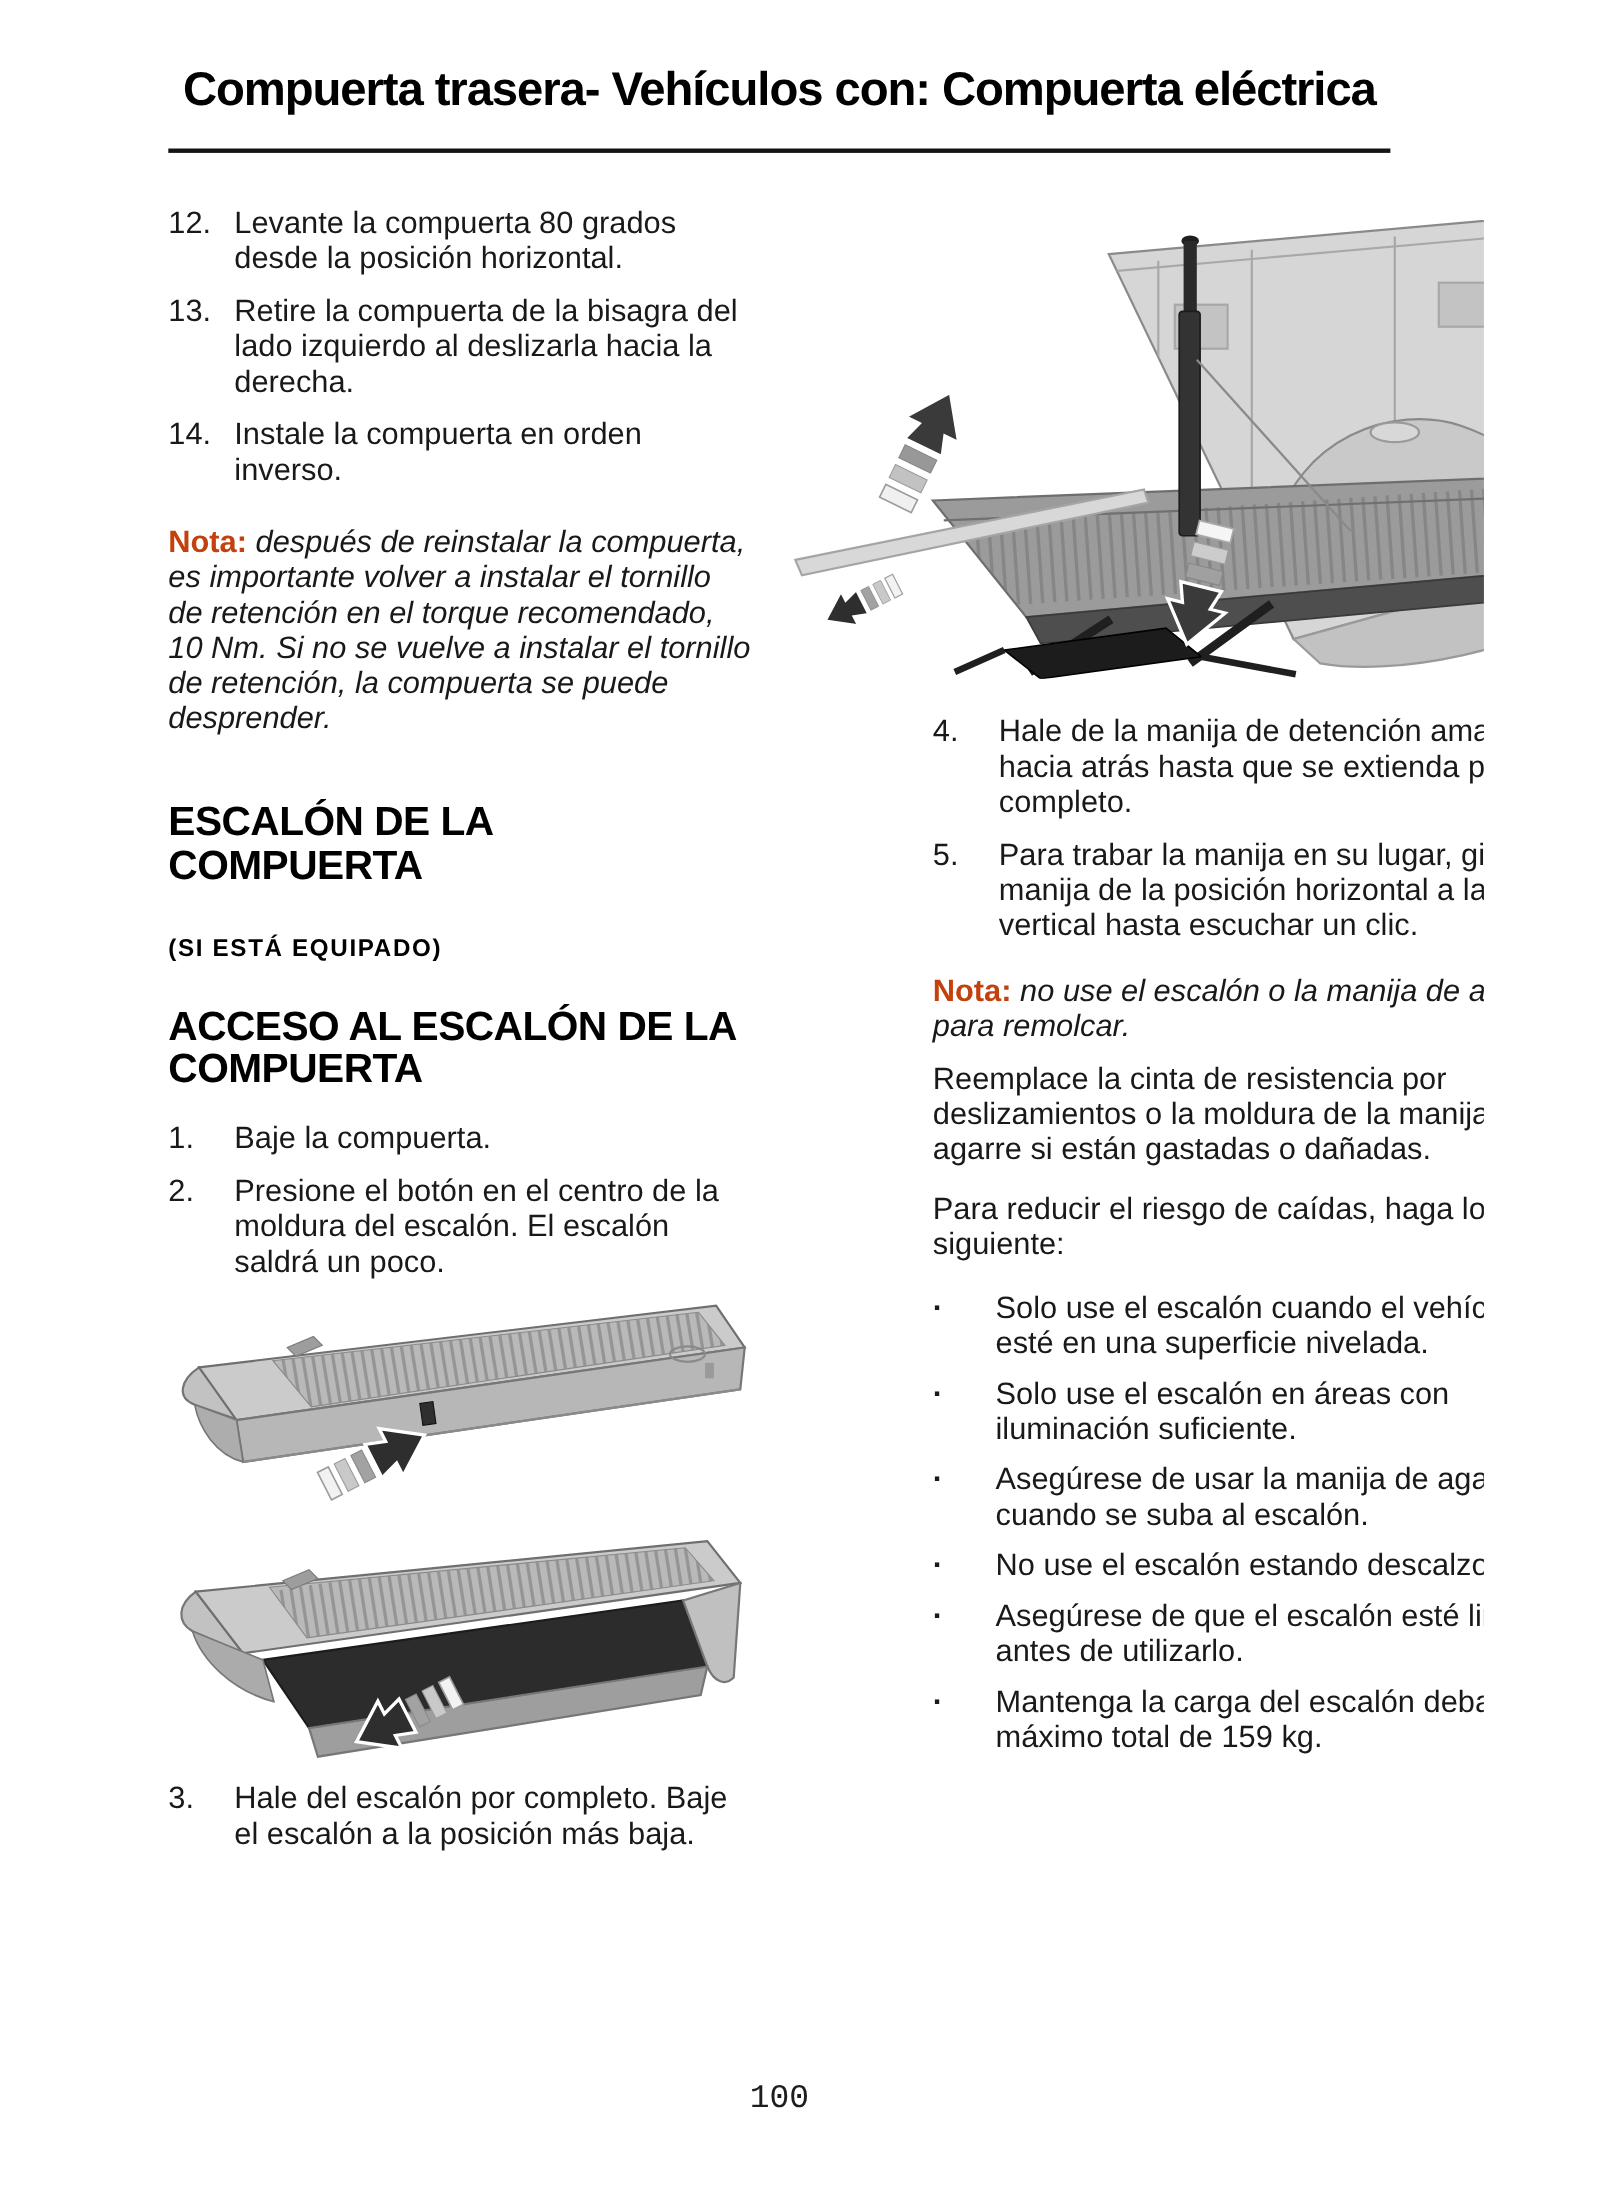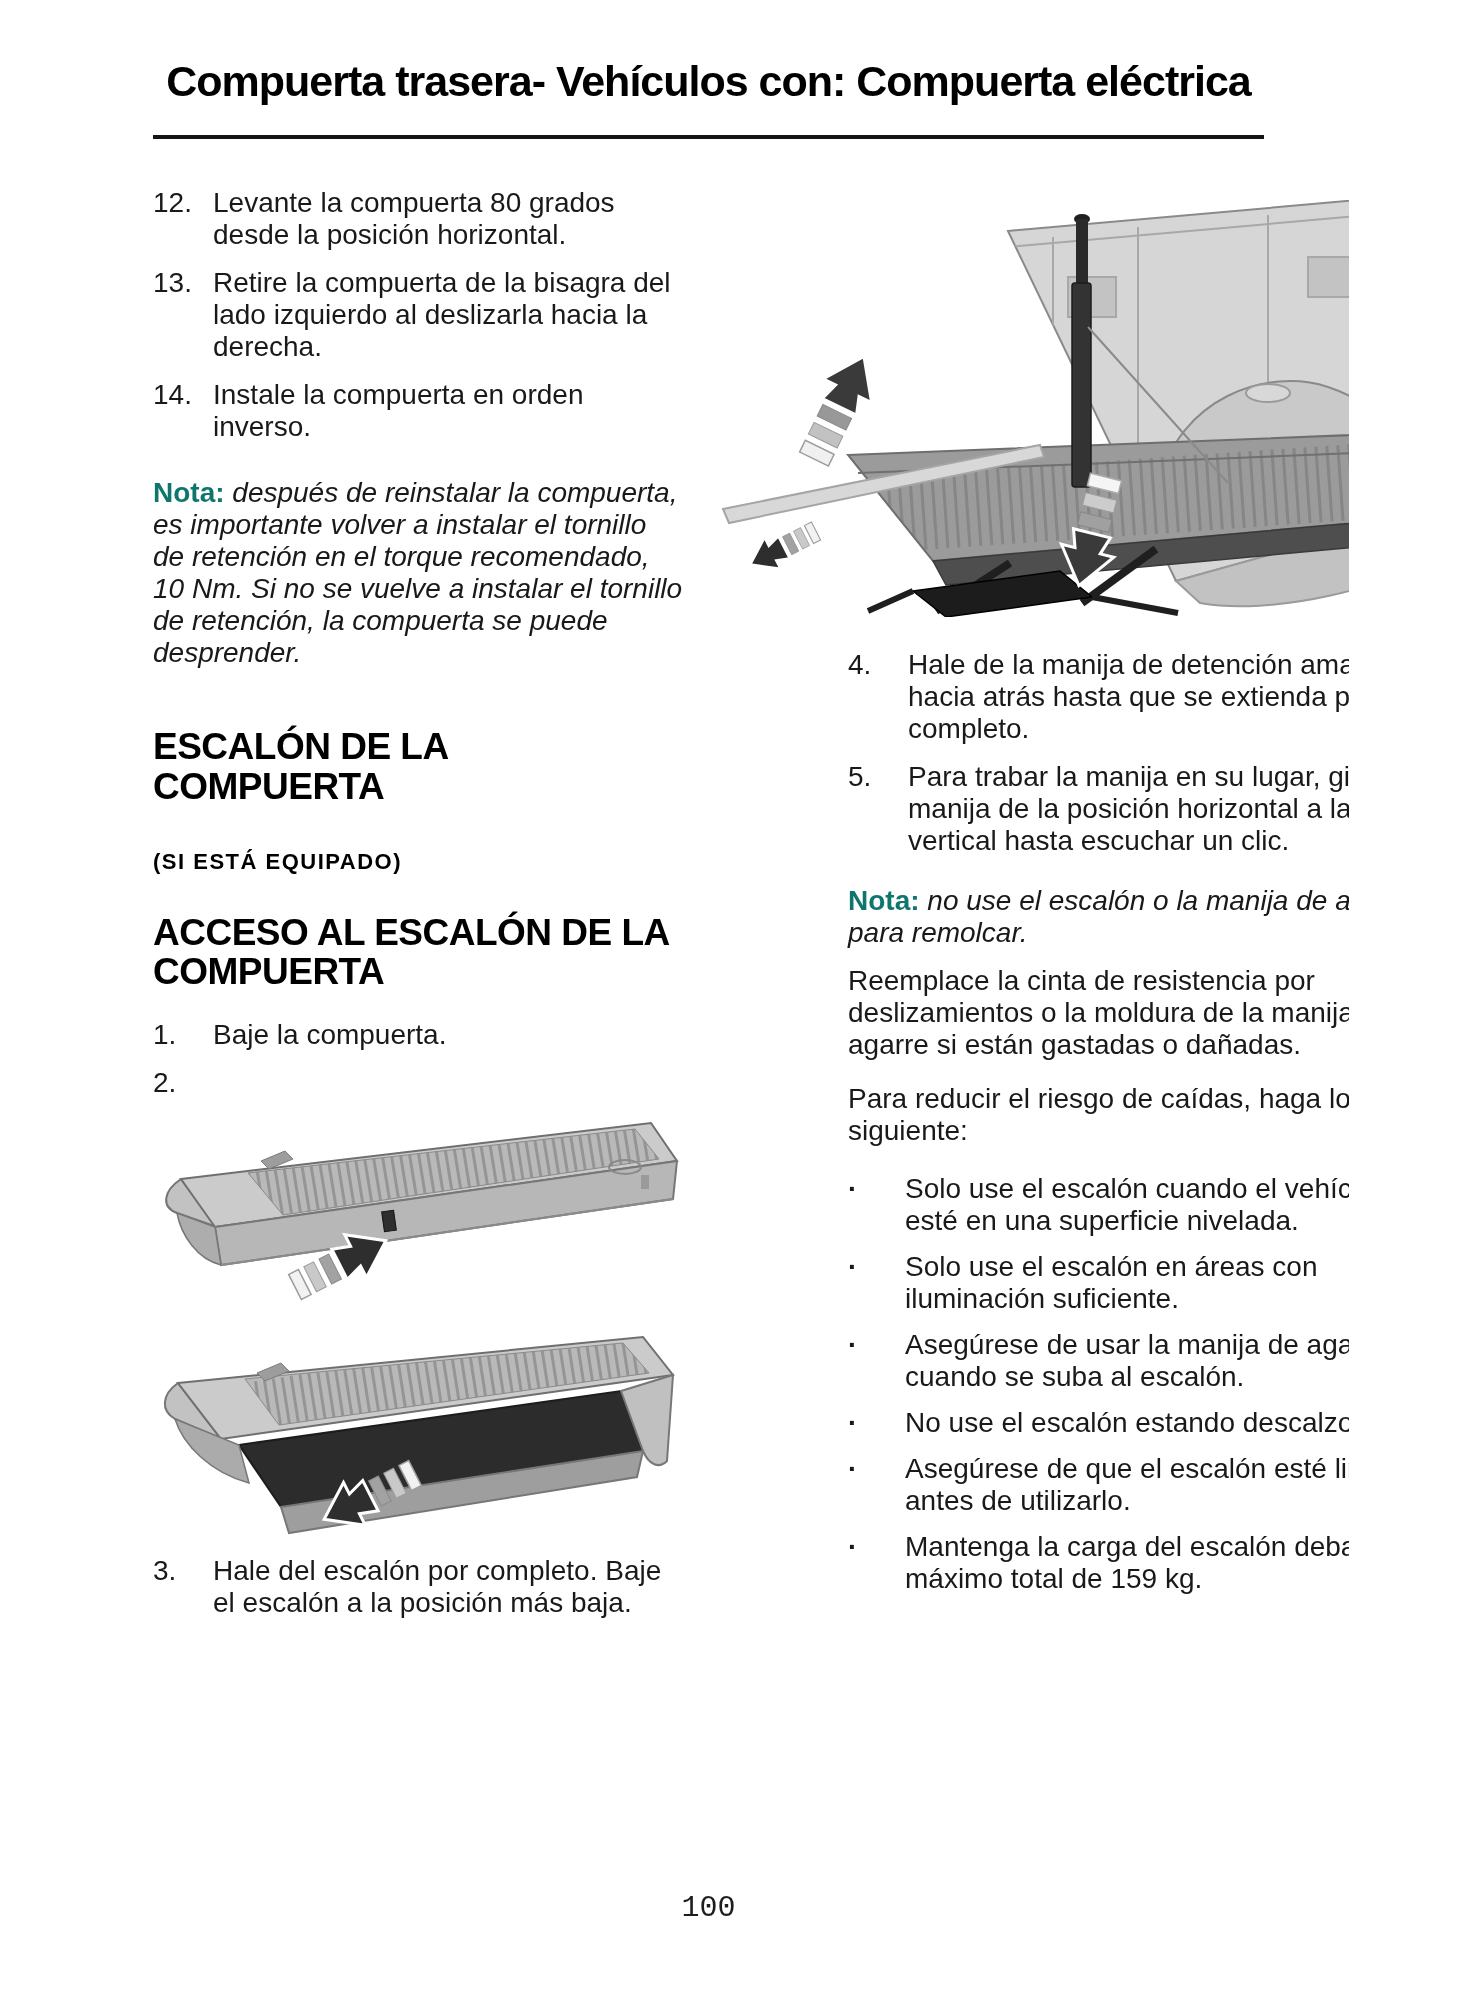--- a/index.html
+++ b/index.html
@@ -17,21 +17,21 @@
   .rule{height:4px;background:#141414;margin:30px 85px 0 45px;}
   
   .columns{display:flex;padding:48px 0 0 45px;align-items:flex-start;}
   .col-left{width:530px;margin-right:165px;flex:none;}
   .col-right{width:585px;flex:none;}
   
   .step{display:flex;margin-bottom:16px;font-size:28px;line-height:32px;}
   .step .num{width:60px;flex:none;}
   .step .txt{flex:1;}
   .nota{font-size:28px;line-height:32px;margin-top:34px;}
-  .nota .lbl{font-weight:700;color:#0f766e;font-style:normal;}
+  .nota .lbl{font-weight:700;color:#c2410c;font-style:normal;}
   .nota .ntxt{font-style:italic;}
   .section-h{font-size:37px;line-height:40px;font-weight:800;color:#000;
     letter-spacing:-0.5px;margin-top:58px;}
   .equipped{font-size:22px;font-weight:800;color:#000;letter-spacing:1.5px;margin-top:42px;}
   .subsection-h{font-size:37px;line-height:39px;font-weight:700;color:#000000;
     letter-spacing:-0.5px;margin-top:38px;}
   .steps-access{margin-top:28px;}
   .col-right .steps4{margin-top:32px;}
   .para{font-size:28px;line-height:32px;margin-top:16px;}
   .para.p2{margin-top:22px;}
@@ -84,20 +84,21 @@
       <div class="equipped">(SI ESTÁ EQUIPADO)</div>
       <div class="subsection-h">ACCESO AL ESCALÓN DE LA COMPUERTA</div>
 
       <div class="steps-access">
         <div class="step">
           <span class="num">1.</span>
           <span class="txt">Baje la compuerta.</span>
         </div>
         <div class="step">
           <span class="num">2.</span>
+          <span class="txt">Presione el botón en el centro de la moldura del escalón. El escalón saldrá un poco.</span>
         </div>
       </div>
 
       <div class="fig figB">
         <svg viewBox="0 0 530 200" xmlns="http://www.w3.org/2000/svg">
           <defs>
             <clipPath id="fbPanel">
                 <polygon points="95,58 482,14 506,44 130,100"></polygon>
               </clipPath>
           </defs>

